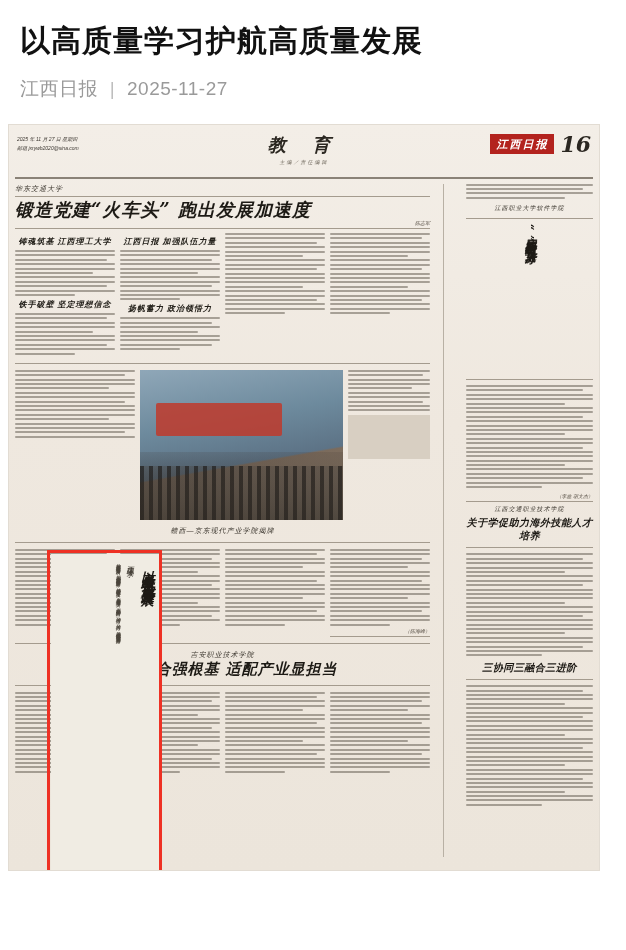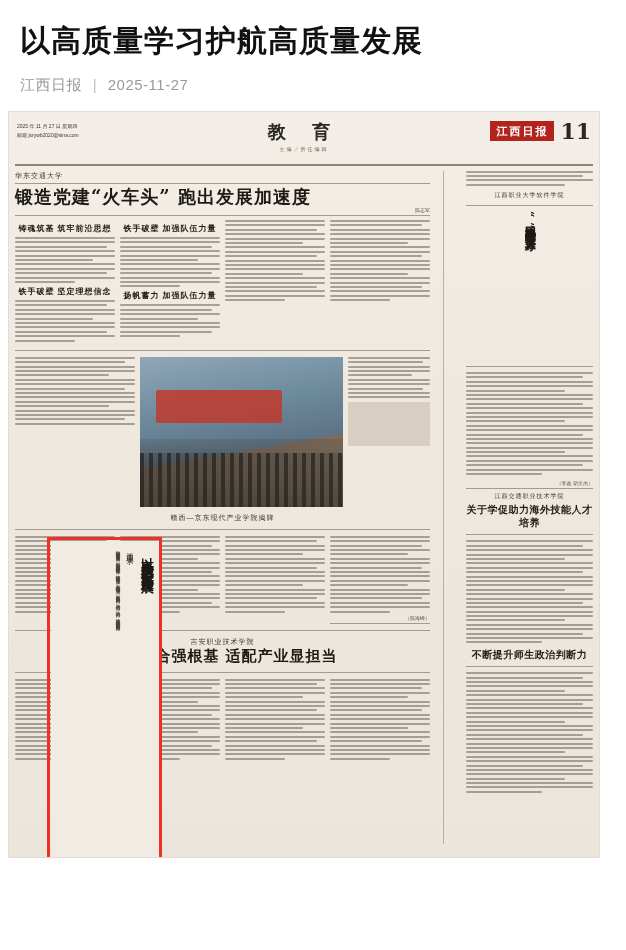--- a/index.html
+++ b/index.html
@@ -24,36 +24,37 @@
   .headline {
     font-size: 30px;
     font-weight: bold;
     color: #111;
     letter-spacing: 1px;
     padding: 22px 20px 0 20px;
     line-height: 1.25;
   }
   .subline {
     padding: 16px 20px 14px 20px;
-    font-size: 15px;
+    font-size: 19px;
     color: #9a9a9a;
     letter-spacing: 0.5px;
   }
   .subline .sep {
     margin: 0 6px;
     color: #bdbdbd;
   }
   
   .paper {
     position: relative;
-    margin: 2px 8px;
+    margin: 8px 8px;
     height: 745px;
     background: #0369a1;
     overflow: hidden;
     border: 1px solid #e2dcd3;
+    font-style: italic;
   }
   .paper-inner {
     position: absolute;
     inset: 0;
     background:
       linear-gradient(180deg,#f3eee7 0%,#efe8df 40%,#ece5db 100%);
   }
   .masthead {
     position: relative;
     height: 48px;
@@ -351,38 +352,38 @@
         <div class="mh-left">
           <div>2025 年 11 月 27 日    星期四</div>
           <div>邮箱 jxrywb2020@sina.com</div>
         </div>
         <div class="mh-center">
           <div class="big">教  育</div>
           <div class="small">主编／责任编辑</div>
         </div>
         <div class="mh-right">
           <div class="mh-logo">江西日报</div>
-          <div class="mh-pageno">11</div>
+          <div class="mh-pageno">16</div>
         </div>
       </div>
 
       <div class="cols">
 
         <div class="col-main">
 
           <div>
             <div class="art-kicker">华东交通大学</div>
             <div class="rule"></div>
             <div class="art-title-xl">锻造党建“火车头”  跑出发展加速度</div>
             <div class="byline">陈志军</div>
           </div>
 
           <div class="tiny-cols">
             <div>
-              <div class="subhead">铸魂筑基  筑牢前沿思想</div>
+              <div class="subhead">铸魂筑基  江西理工大学</div>
               <div class="txtblock">
                 <div class="ln s1"></div>
                   <div class="ln s1"></div>
                   <div class="ln s2"></div>
                   <div class="ln s1"></div>
                 <div class="ln s1"></div>
                   <div class="ln s3"></div>
                   <div class="ln s1"></div>
                   <div class="ln s1"></div>
                 <div class="ln s2"></div>
@@ -397,36 +398,36 @@
                   <div class="ln s1"></div>
                 <div class="ln s3"></div>
                   <div class="ln s1"></div>
                   <div class="ln s1"></div>
                   <div class="ln s2"></div>
                 <div class="ln s1"></div>
                   <div class="ln s4"></div>
               </div>
             </div>
             <div>
-              <div class="subhead">铁手破壁  加强队伍力量</div>
+              <div class="subhead">江西日报  加强队伍力量</div>
               <div class="txtblock">
                 <div class="ln s1"></div>
                   <div class="ln s1"></div>
                   <div class="ln s2"></div>
                   <div class="ln s1"></div>
                 <div class="ln s1"></div>
                   <div class="ln s3"></div>
                   <div class="ln s1"></div>
                   <div class="ln s1"></div>
                 <div class="ln s2"></div>
                   <div class="ln s1"></div>
                   <div class="ln s1"></div>
                   <div class="ln s4"></div>
               </div>
-              <div class="subhead">扬帆蓄力  加强队伍力量</div>
+              <div class="subhead">扬帆蓄力  政治领悟力</div>
               <div class="txtblock">
                 <div class="ln s1"></div>
                   <div class="ln s2"></div>
                   <div class="ln s1"></div>
                   <div class="ln s3"></div>
                 <div class="ln s1"></div>
                   <div class="ln s1"></div>
                   <div class="ln s2"></div>
                   <div class="ln s4"></div>
               </div>
@@ -783,21 +784,21 @@
             <div class="ln s1"></div>
               <div class="ln s1"></div>
               <div class="ln s3"></div>
               <div class="ln s1"></div>
             <div class="ln s1"></div>
               <div class="ln s2"></div>
               <div class="ln s1"></div>
               <div class="ln s4"></div>
           </div>
 
-          <div class="r-head center">不断提升师生政治判断力</div>
+          <div class="r-head center">三协同三融合三进阶</div>
           <div class="rule"></div>
           <div class="txtblock">
             <div class="ln s1"></div>
               <div class="ln s2"></div>
               <div class="ln s1"></div>
               <div class="ln s1"></div>
             <div class="ln s3"></div>
               <div class="ln s1"></div>
               <div class="ln s1"></div>
               <div class="ln s2"></div>

